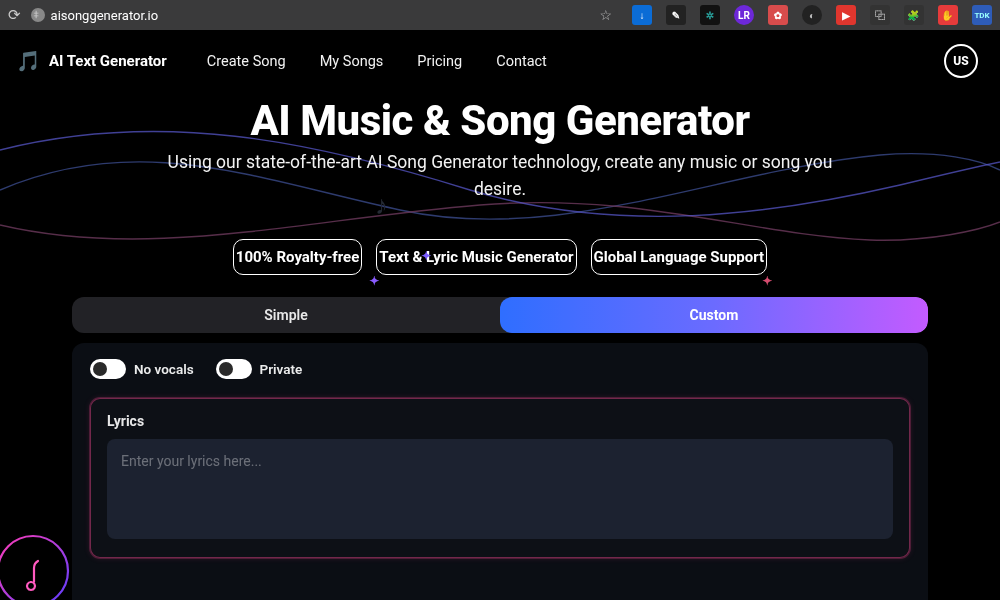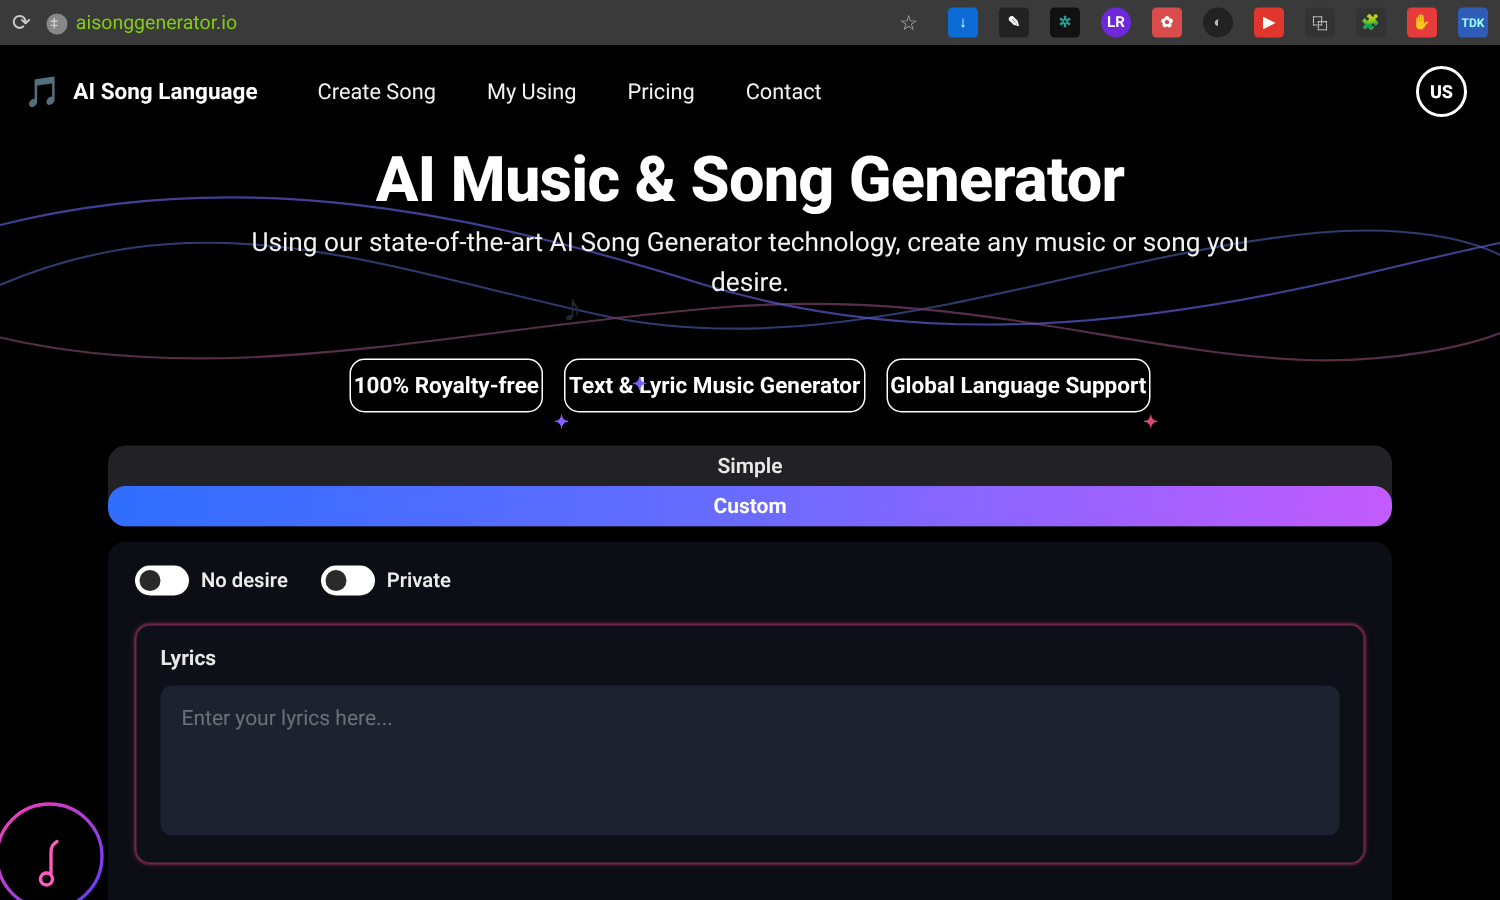--- a/index.html
+++ b/index.html
@@ -1,21 +1,21 @@
 <!DOCTYPE html>
 <html><head>
 <meta charset="utf-8">
 <style>
 * { margin: 0; padding: 0; box-sizing: border-box; font-family: -apple-system, BlinkMacSystemFont, "Segoe UI", Roboto, Helvetica, Arial, sans-serif; }
 body { width: 1000px; height: 600px; background: #000; color: #fff; overflow: hidden; position: relative; }
 
 
 .chrome { height: 30px; background: #3a3a3b; display: flex; align-items: center; padding: 0 8px; gap: 10px; }
 .chrome .reload { color: #ccc; font-size: 15px; }
-.chrome .url-wrap { display: flex; align-items: flex-end; gap: 6px; color: #84cc16; font-size: 13px; }
+.chrome .url-wrap { display: flex; align-items: flex-start; gap: 6px; color: #ffffff; font-size: 13px; }
 .chrome .site-icon { width: 14px; height: 14px; border-radius: 50%; background: #888; display: inline-flex; align-items: center; justify-content: center; font-size: 9px; }
 .chrome .spacer { flex: 1; }
 .chrome .star { color: #bbb; font-size: 14px; margin-right: 6px; }
 .chrome .ext { width: 20px; height: 20px; border-radius: 3px; display: flex; align-items: center; justify-content: center; font-size: 10px; font-weight: bold; margin-left: 4px; }
 
 
 .header { display: flex; align-items: center; padding: 14px 16px 10px; gap: 34px; position: relative; z-index: 5; }
 .logo-wrap { display: flex; align-items: center; gap: 8px; margin-right: 6px; }
 .logo-icon { font-size: 20px; }
 .logo-text { font-weight: 700; font-size: 15px; }
@@ -32,21 +32,21 @@
 .hero h1 { font-size: 42px; font-weight: 800; letter-spacing: -0.5px; }
 .hero p { font-size: 17.5px; color: rgba(255,255,255,0.95); margin-top: 4px; line-height: 1.55; max-width: 720px; margin-left: auto; margin-right: auto; }
 
 
 .features { display: flex; gap: 14px; justify-content: center; margin-top: 28px; position: relative; z-index: 3; flex-wrap: wrap; }
 .pill { border: 1.5px solid #fff; border-radius: 10px; padding: 8px 2px; font-weight: 700; font-size: 15px; position: relative; }
 .spark { position: absolute; font-size: 12px; pointer-events: none; }
 
 
 .panel-outer { padding: 0 72px; margin-top: 22px; position: relative; z-index: 3; }
-.tabs { display: flex; background: #222226; border-radius: 12px; height: 54px; overflow: hidden; flex-direction: column; }
+.tabs { display: flex; background: #222226; border-radius: 12px; height: 36px; overflow: hidden; }
 .tab { flex: 1; display: flex; align-items: center; justify-content: center; font-size: 14px; font-weight: 600; color: rgba(255,255,255,0.9); cursor: pointer; }
 .tab.active { background: linear-gradient(90deg, #2f6eff 0%, #6b6bff 50%, #c35bff 100%); color: #fff; font-weight: 700; border-radius: 12px; }
 
 .panel { margin-top: 10px; background: #0b0e14; border-radius: 12px; padding: 16px 18px 60px; }
 .toggles { display: flex; gap: 22px; align-items: center; margin-bottom: 12px; }
 .toggle-wrap { display: flex; align-items: center; gap: 8px; }
 .switch { width: 36px; height: 20px; background: #fff; border-radius: 10px; position: relative; cursor: pointer; }
 .switch .knob { width: 14px; height: 14px; background: #2a2a2a; border-radius: 50%; position: absolute; top: 3px; left: 3px; }
 .toggle-label { font-size: 13.5px; font-weight: 600; color: rgba(255,255,255,0.92); }
 
@@ -91,24 +91,24 @@
 <svg class="waves" viewBox="0 0 1000 260" preserveAspectRatio="none">
   <path d="M0,140 C140,80 260,130 400,160 C560,195 720,120 880,105 C940,100 980,110 1000,120" stroke="#3a4a8a" stroke-width="1.4" fill="none" opacity="0.8"></path>
   <path d="M0,175 C150,210 300,170 480,155 C640,142 750,185 870,190 C930,192 980,180 1000,172" stroke="#6d3a5d" stroke-width="1.4" fill="none" opacity="0.8"></path>
   <path d="M0,100 C160,60 310,90 470,140 C620,185 770,165 900,135 C950,123 985,115 1000,112" stroke="#5b5bd4" stroke-width="1.4" fill="none" opacity="0.7"></path>
 </svg>
 <span class="note-deco" style="position:absolute;top:190px;left:375px;z-index:2">♪</span>
 
 <div class="header">
   <div class="logo-wrap">
     <span class="logo-icon">🎵</span>
-    <span class="logo-text">AI Song Language</span>
+    <span class="logo-text">AI Text Generator</span>
   </div>
   <a class="nav-item">Create Song</a>
-  <a class="nav-item">My Using</a>
+  <a class="nav-item">My Songs</a>
   <a class="nav-item">Pricing</a>
   <a class="nav-item">Contact</a>
   <div class="spacer2"></div>
   <div class="user-badge">
       <span>US</span>
     </div>
 </div>
 
 <div class="hero">
   <h1>AI Music &amp; Song Generator</h1>
@@ -135,21 +135,21 @@
     <div class="tab">Simple</div>
     <div class="tab active">Custom</div>
   </div>
 
   <div class="panel">
     <div class="toggles">
       <div class="toggle-wrap">
         <div class="switch">
             <div class="knob"></div>
           </div>
-        <span class="toggle-label">No desire</span>
+        <span class="toggle-label">No vocals</span>
       </div>
       <div class="toggle-wrap">
         <div class="switch">
             <div class="knob"></div>
           </div>
         <span class="toggle-label">Private</span>
       </div>
     </div>
 
     <div class="lyrics-box glow">

